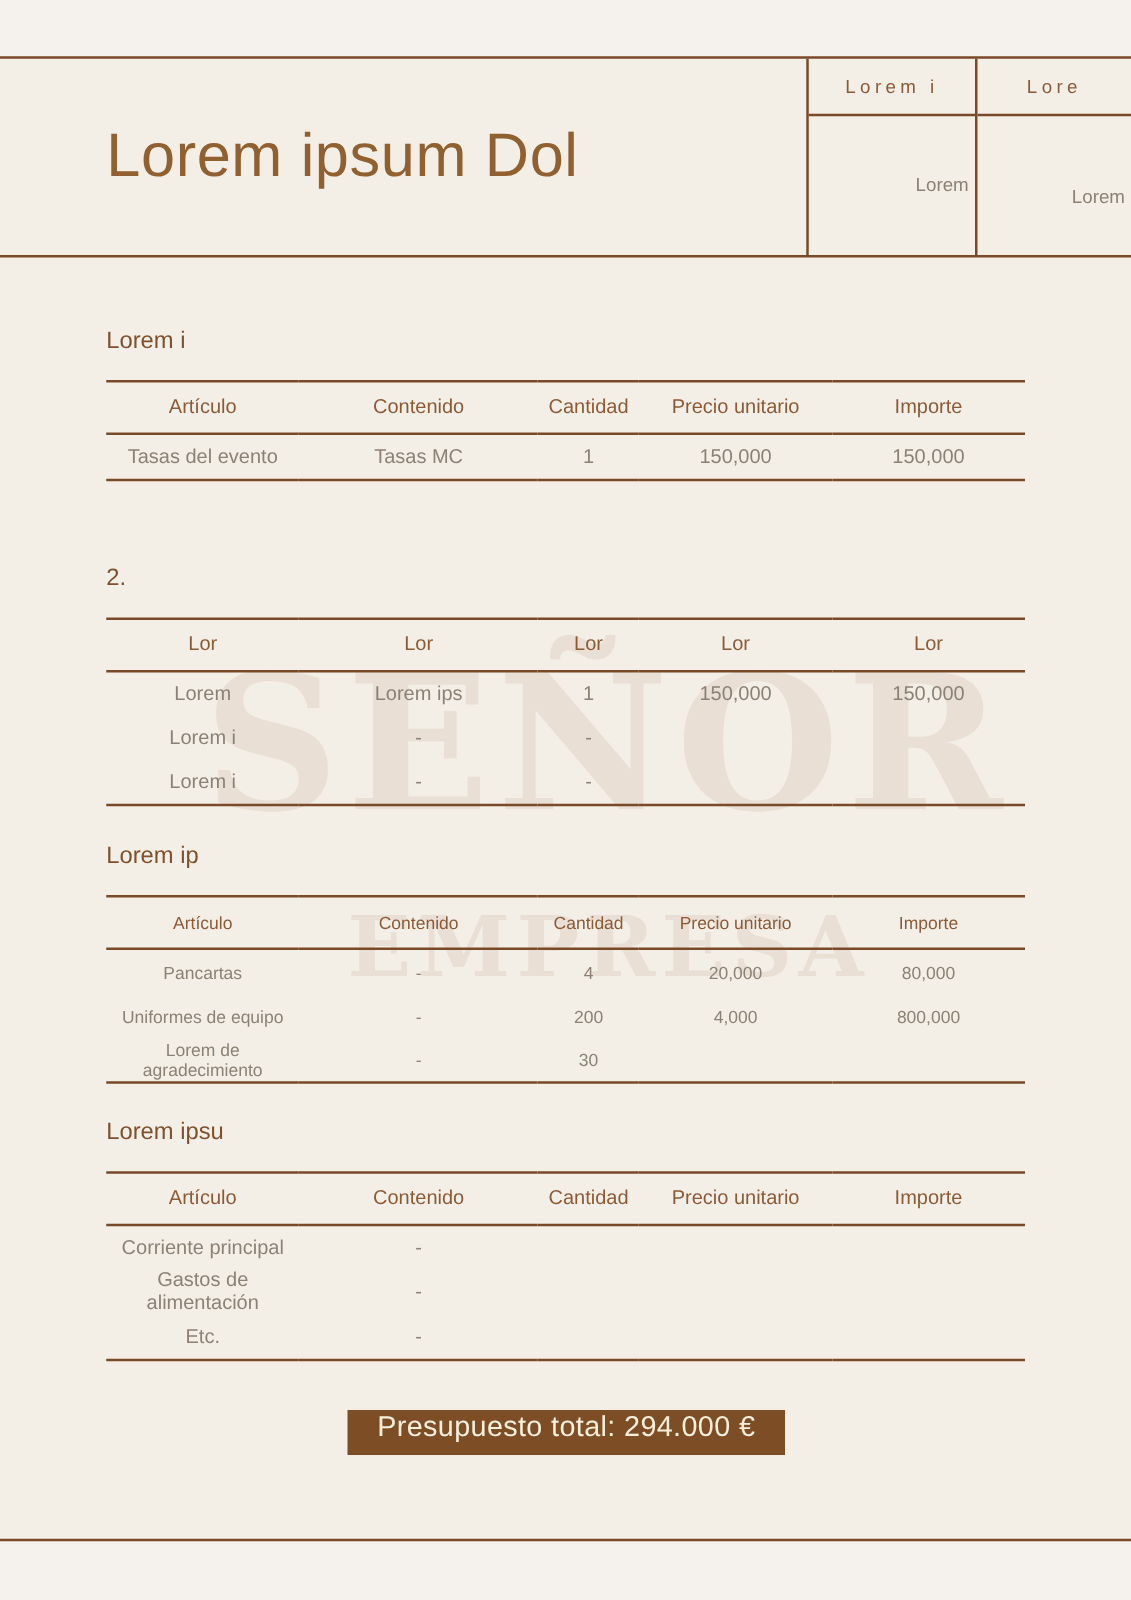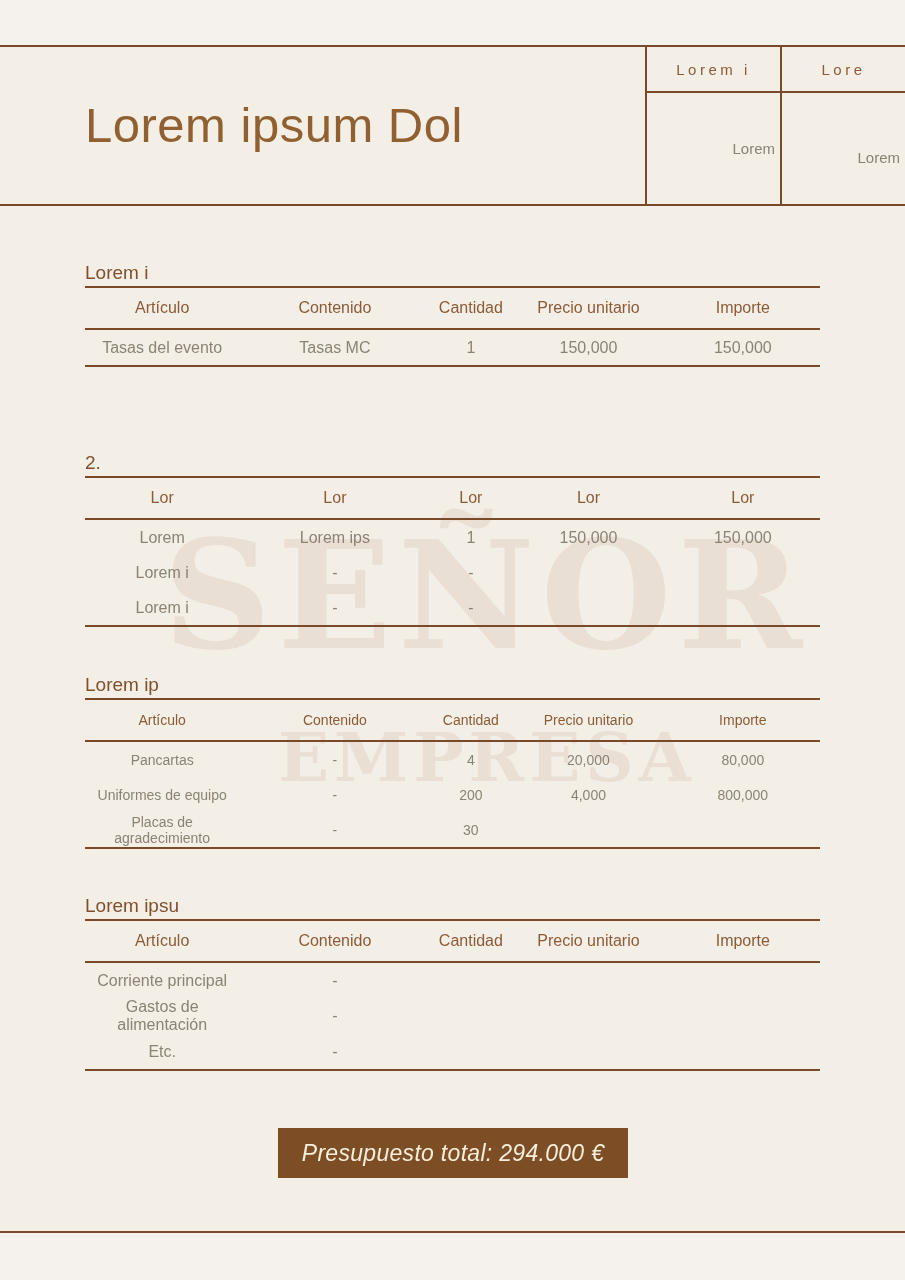--- a/index.html
+++ b/index.html
@@ -25,29 +25,29 @@
   .info-label{height:44px;border-bottom:2px solid var(--rule);display:flex;align-items:center;
         justify-content:center;color:var(--table_header);font-size:15px;letter-spacing:3.5px;}
   .info-value{flex:1;display:flex;align-items:center;justify-content:flex-end;padding-right:5px;
         color:var(--cell_text);font-size:15px;}
   .watermark{position:absolute;font-family:"DejaVu Serif","Liberation Serif",serif;font-weight:700;
         color:var(--watermark);line-height:1;pointer-events:none;white-space:nowrap;z-index:0;}
   .wm1{left:163px;top:520px;font-size:150px;letter-spacing:6px;}
   .wm2{left:278px;top:724px;font-size:67px;letter-spacing:5px;}
   .sect{position:absolute;left:85px;width:735px;z-index:1;}
   .sect h2{margin:0;font-size:19px;line-height:26px;font-weight:400;color:var(--heading);}
-  .sect table{width:100%;border-collapse:collapse;table-layout:fixed;}
+  .sect table{width:100%;border-collapse:collapse;table-layout:fixed;margin-top:18px;}
   .sect thead th{height:40px;border-top:2px solid var(--rule);border-bottom:2px solid var(--rule);
         color:var(--table_header);font-size:16px;font-weight:400;text-align:center;padding:0;}
   .sect tbody td{height:35px;color:var(--cell_text);font-size:16px;text-align:center;padding:0;}
   .sect tbody tr:last-child td{border-bottom:2px solid var(--rule);}
   .sect.compact thead th{font-size:14px;}
   .sect.compact tbody td{font-size:14px;}
-  .banner{position:absolute;left:278px;top:1128px;width:350px;height:50px;background:var(--banner_bg);
-        display:flex;align-items:center;justify-content:center;z-index:1;font-style:italic;}
+  .banner{position:absolute;left:278px;top:1128px;width:350px;height:36px;background:var(--banner_bg);
+        display:flex;align-items:flex-start;justify-content:center;z-index:1;}
   .banner span{color:var(--banner_text);font-size:23px;letter-spacing:0.3px;}
 </style>
 </head>
 <body>
 
 <div class="page">
 
   <div class="band-top"></div>
 
   <header class="header">
@@ -170,21 +170,21 @@
               <td>80,000</td>
             </tr>
             <tr>
               <td>Uniformes de equipo</td>
               <td>-</td>
               <td>200</td>
               <td>4,000</td>
               <td>800,000</td>
             </tr>
             <tr>
-              <td>Placas de agradecimiento</td>
+              <td>Lorem de agradecimiento</td>
               <td>-</td>
               <td>30</td>
               <td></td>
               <td></td>
             </tr>
           </tbody>
         </table>
       </section>
       <section class="sect" style="top: 893px;">
         <h2>Lorem ipsu</h2>

